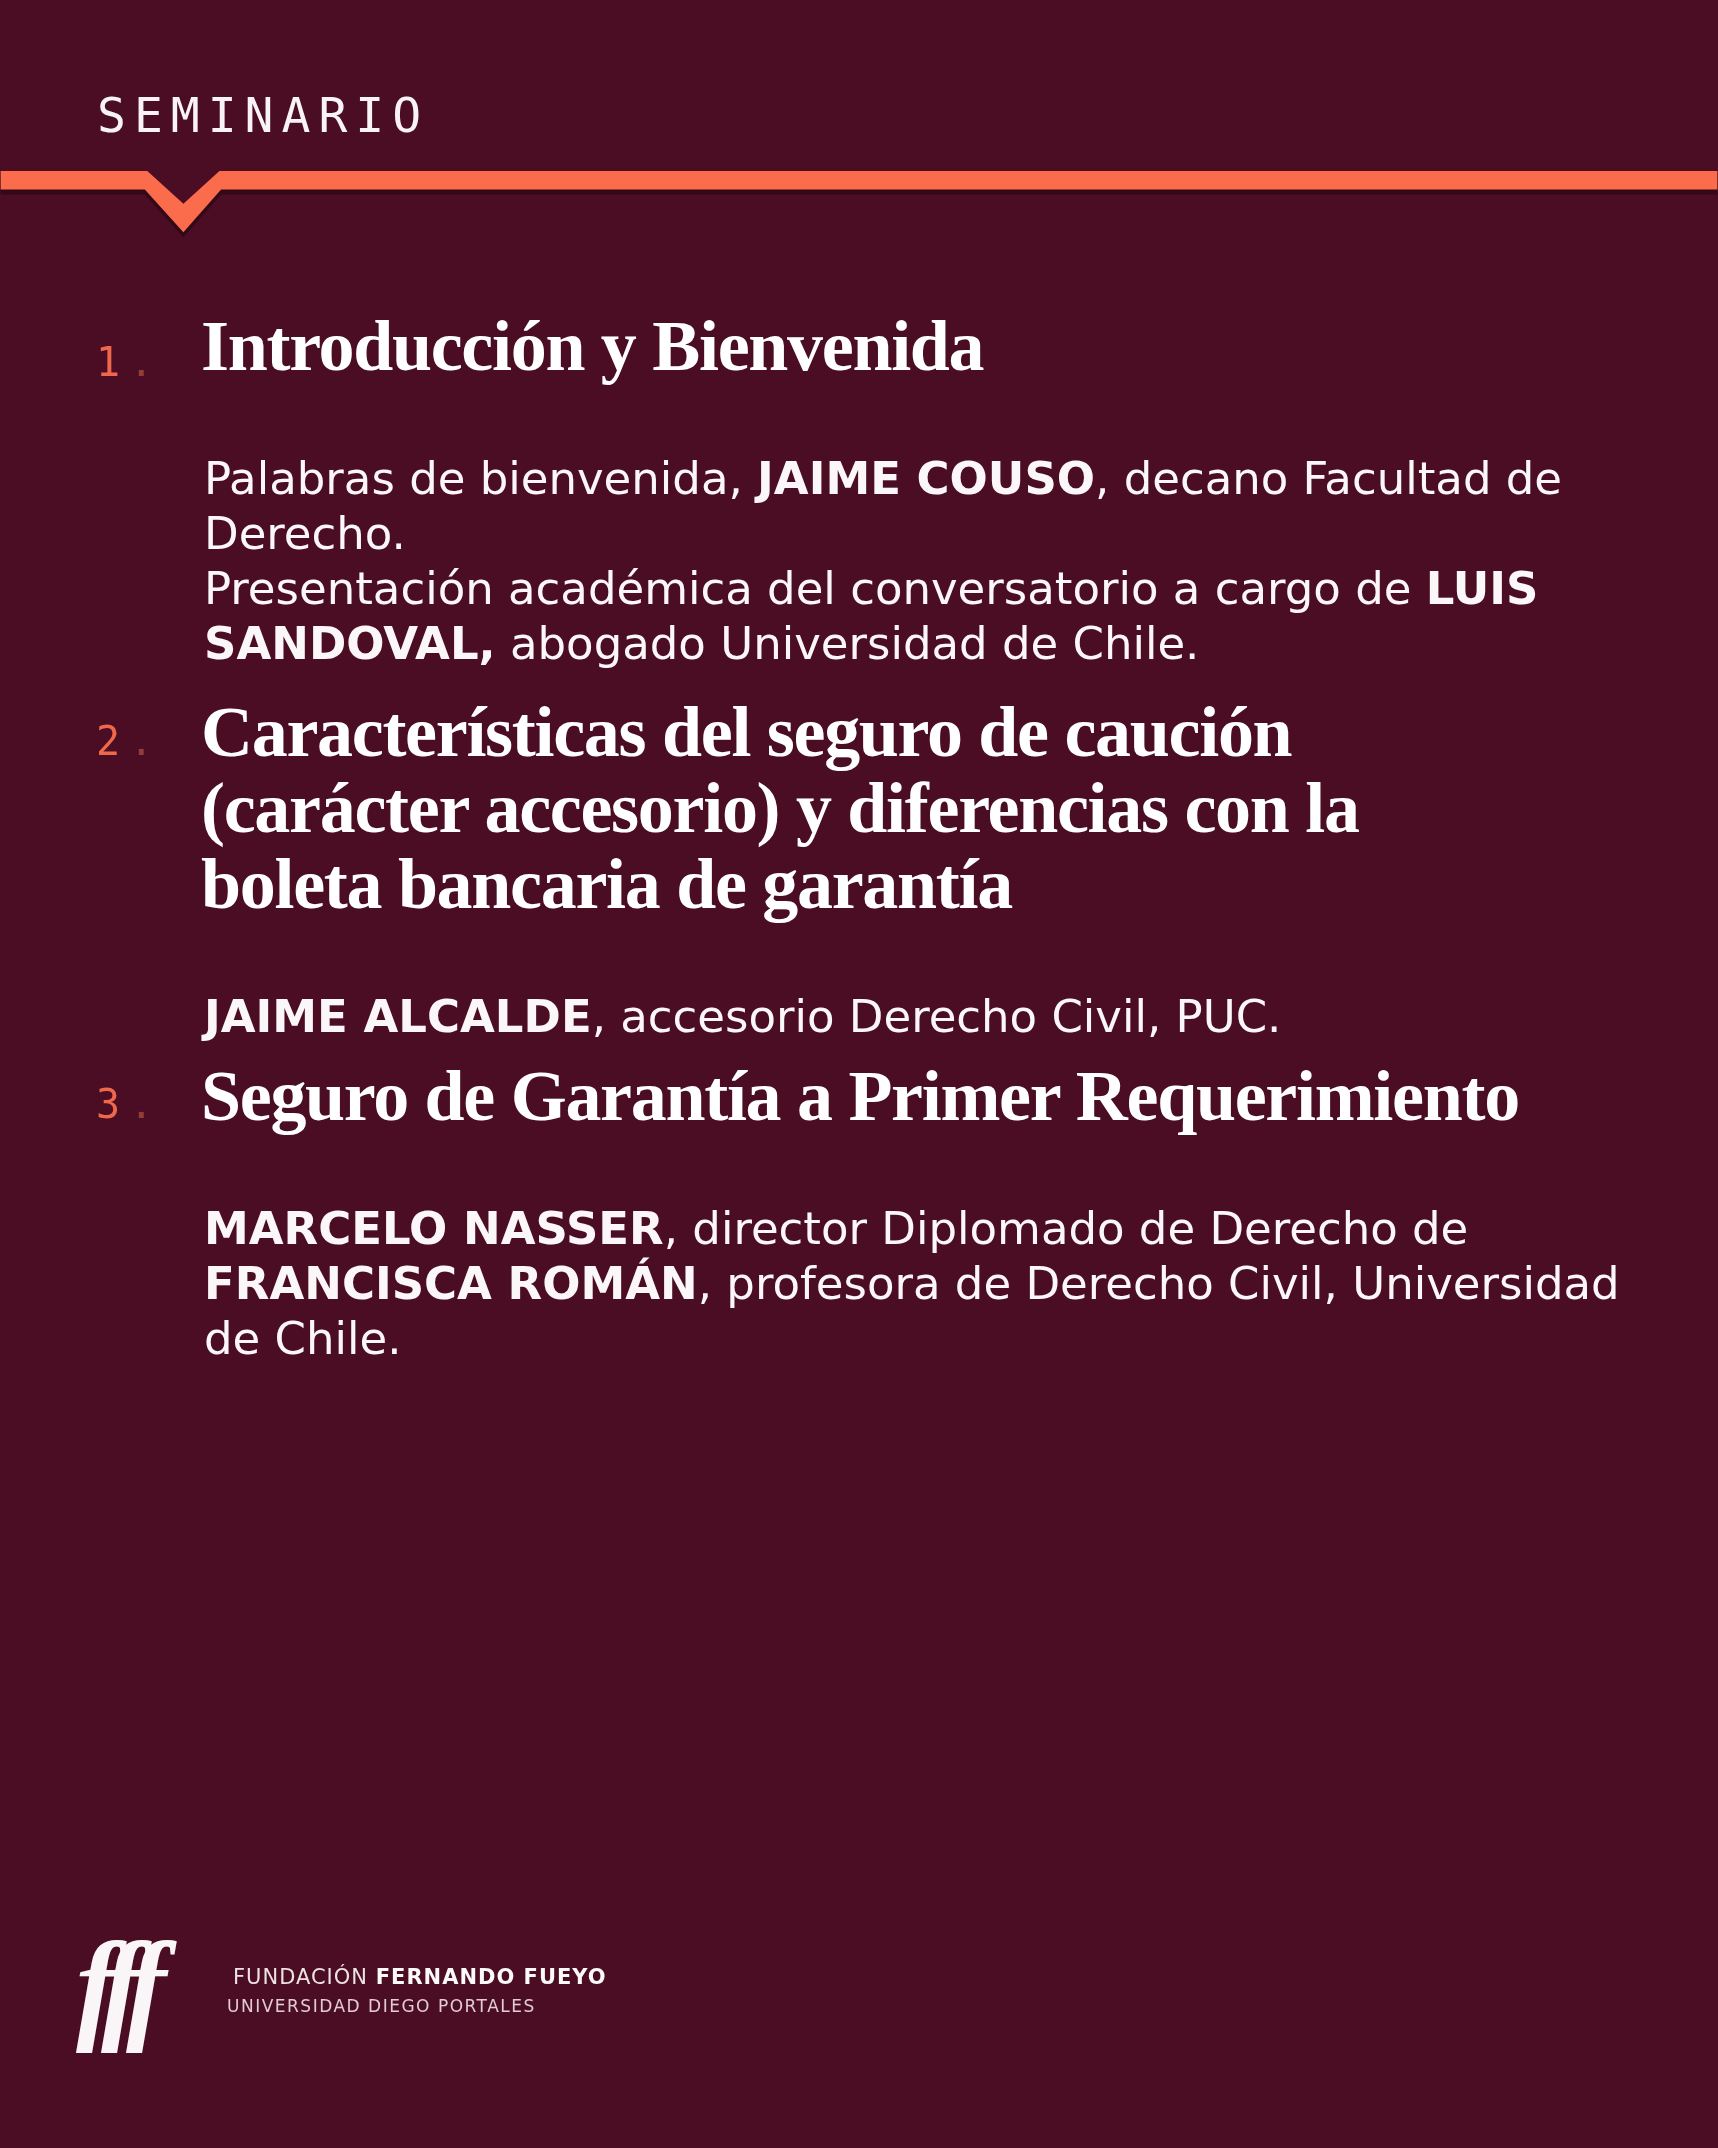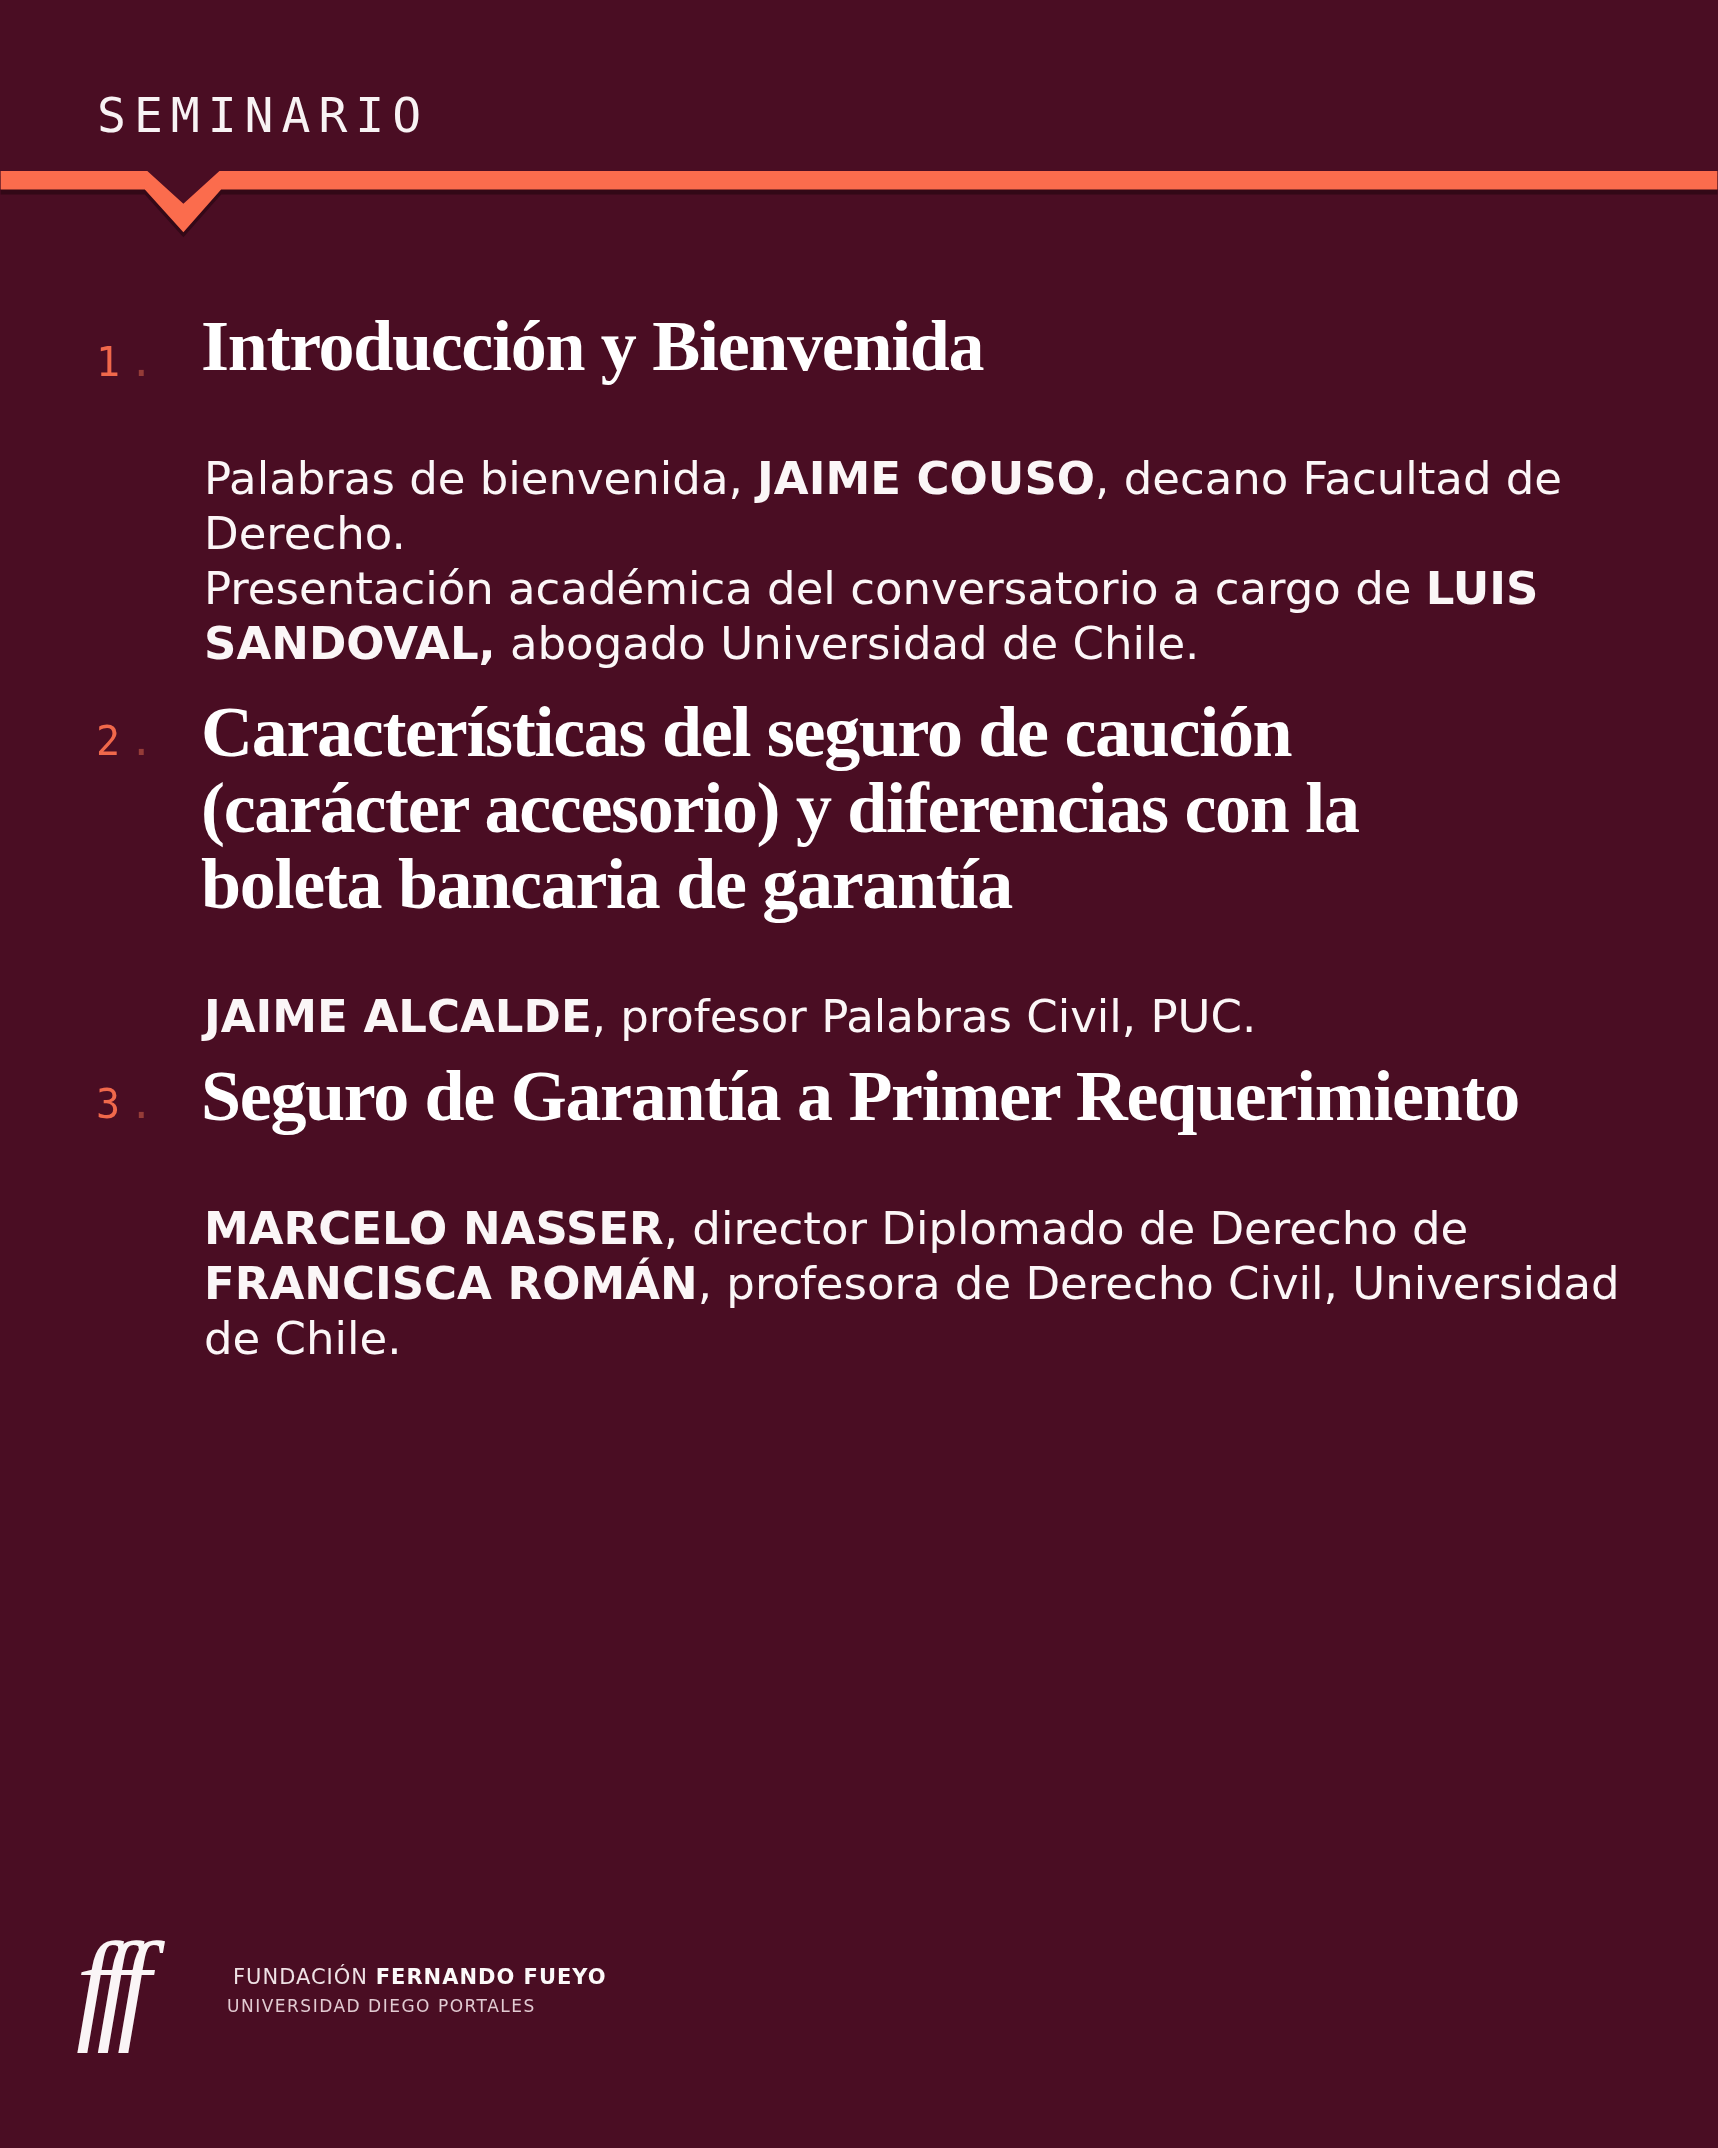--- a/index.html
+++ b/index.html
@@ -65,20 +65,21 @@
   .item-body .bold{ font-weight:700; }
   .logo-glyph{
     position:absolute;
     left:76px; top:1925px;
     font-family:"Liberation Serif", serif;
     font-style:italic;
     font-size:122px; line-height:122px;
     letter-spacing:-13.4px;
     color:#FAF5F6;
     white-space:nowrap;
+    font-weight:bold;
   }
   .logo-org{
     position:absolute;
     left:233px; top:1965px;
     font-size:21px; line-height:25px;
     letter-spacing:1px;
     color:#EFE2E5;
     white-space:nowrap;
   }
   .logo-org .org-bold{ font-weight:700; color:#FCF9F9; }
@@ -118,21 +119,21 @@
 
   <div class="item-num num-2">
     <span>2</span><span class="dot">.</span>
   </div>
   <div class="item-title title-2">
       <div class="line">Características del seguro de caución</div>
       <div class="line">(carácter accesorio) y diferencias con la</div>
       <div class="line">boleta bancaria de garantía</div>
     </div>
   <div class="item-body body-2">
-      <div class="line"><span class="bold">JAIME ALCALDE</span><span>, profesor Palabras Civil, PUC.</span></div>
+      <div class="line"><span class="bold">JAIME ALCALDE</span><span>, accesorio Derecho Civil, PUC.</span></div>
     </div>
 
   <div class="item-num num-3">
     <span>3</span><span class="dot">.</span>
   </div>
   <div class="item-title title-3">
       <div class="line">Seguro de Garantía a Primer Requerimiento</div>
     </div>
   <div class="item-body body-3">
       <div class="line"><span class="bold">MARCELO NASSER</span><span>, director Diplomado de Derecho de</span></div>

